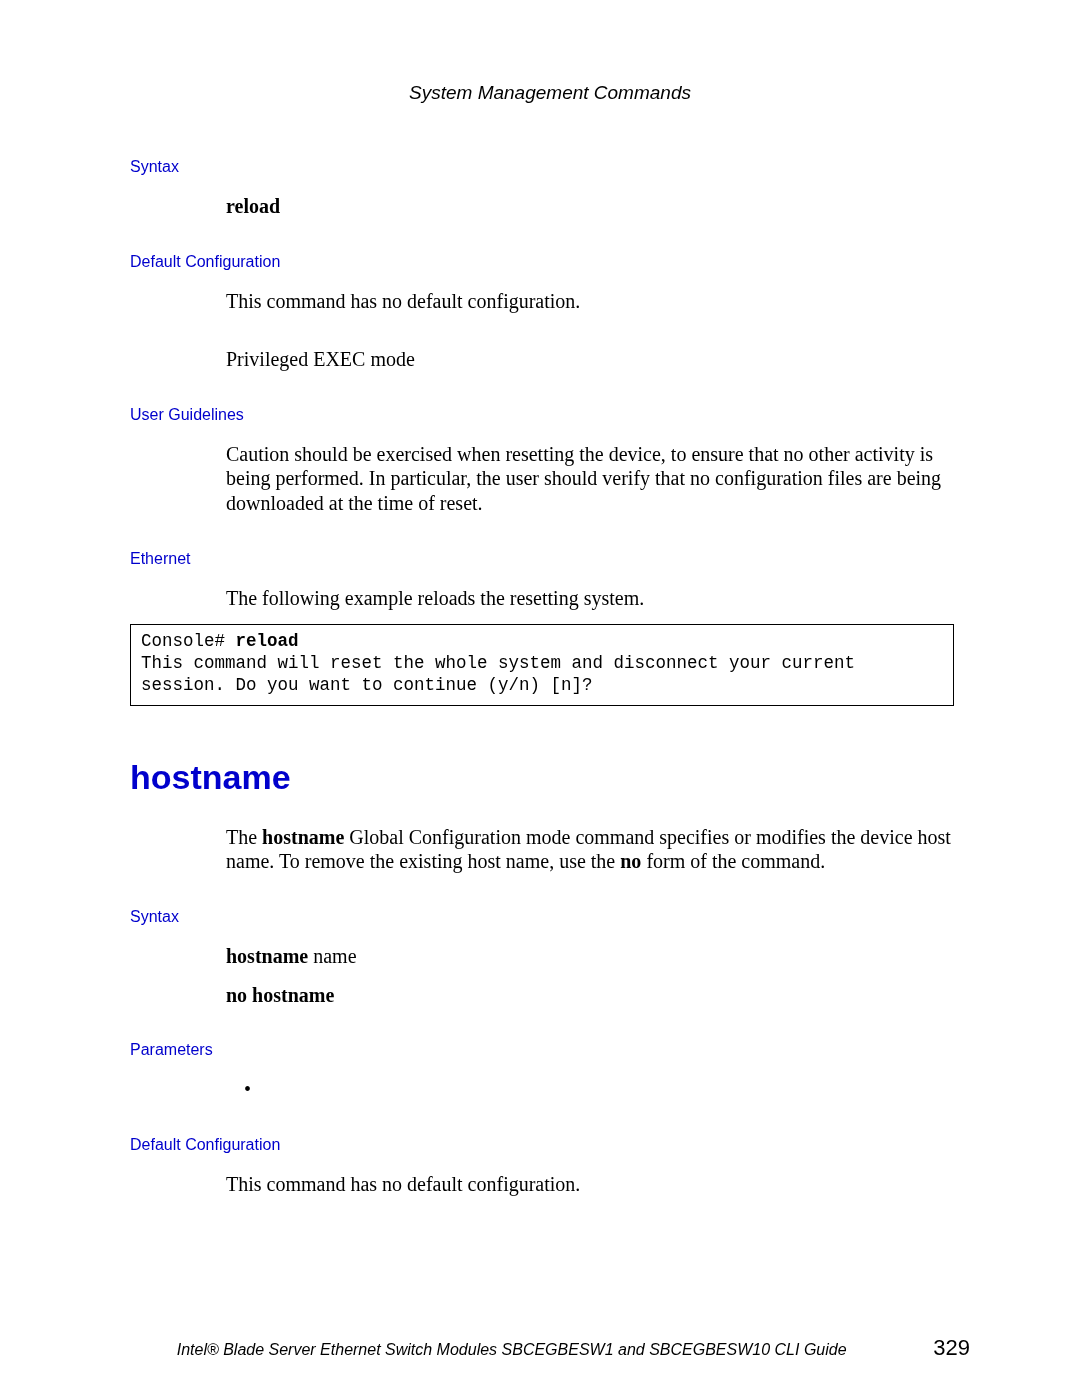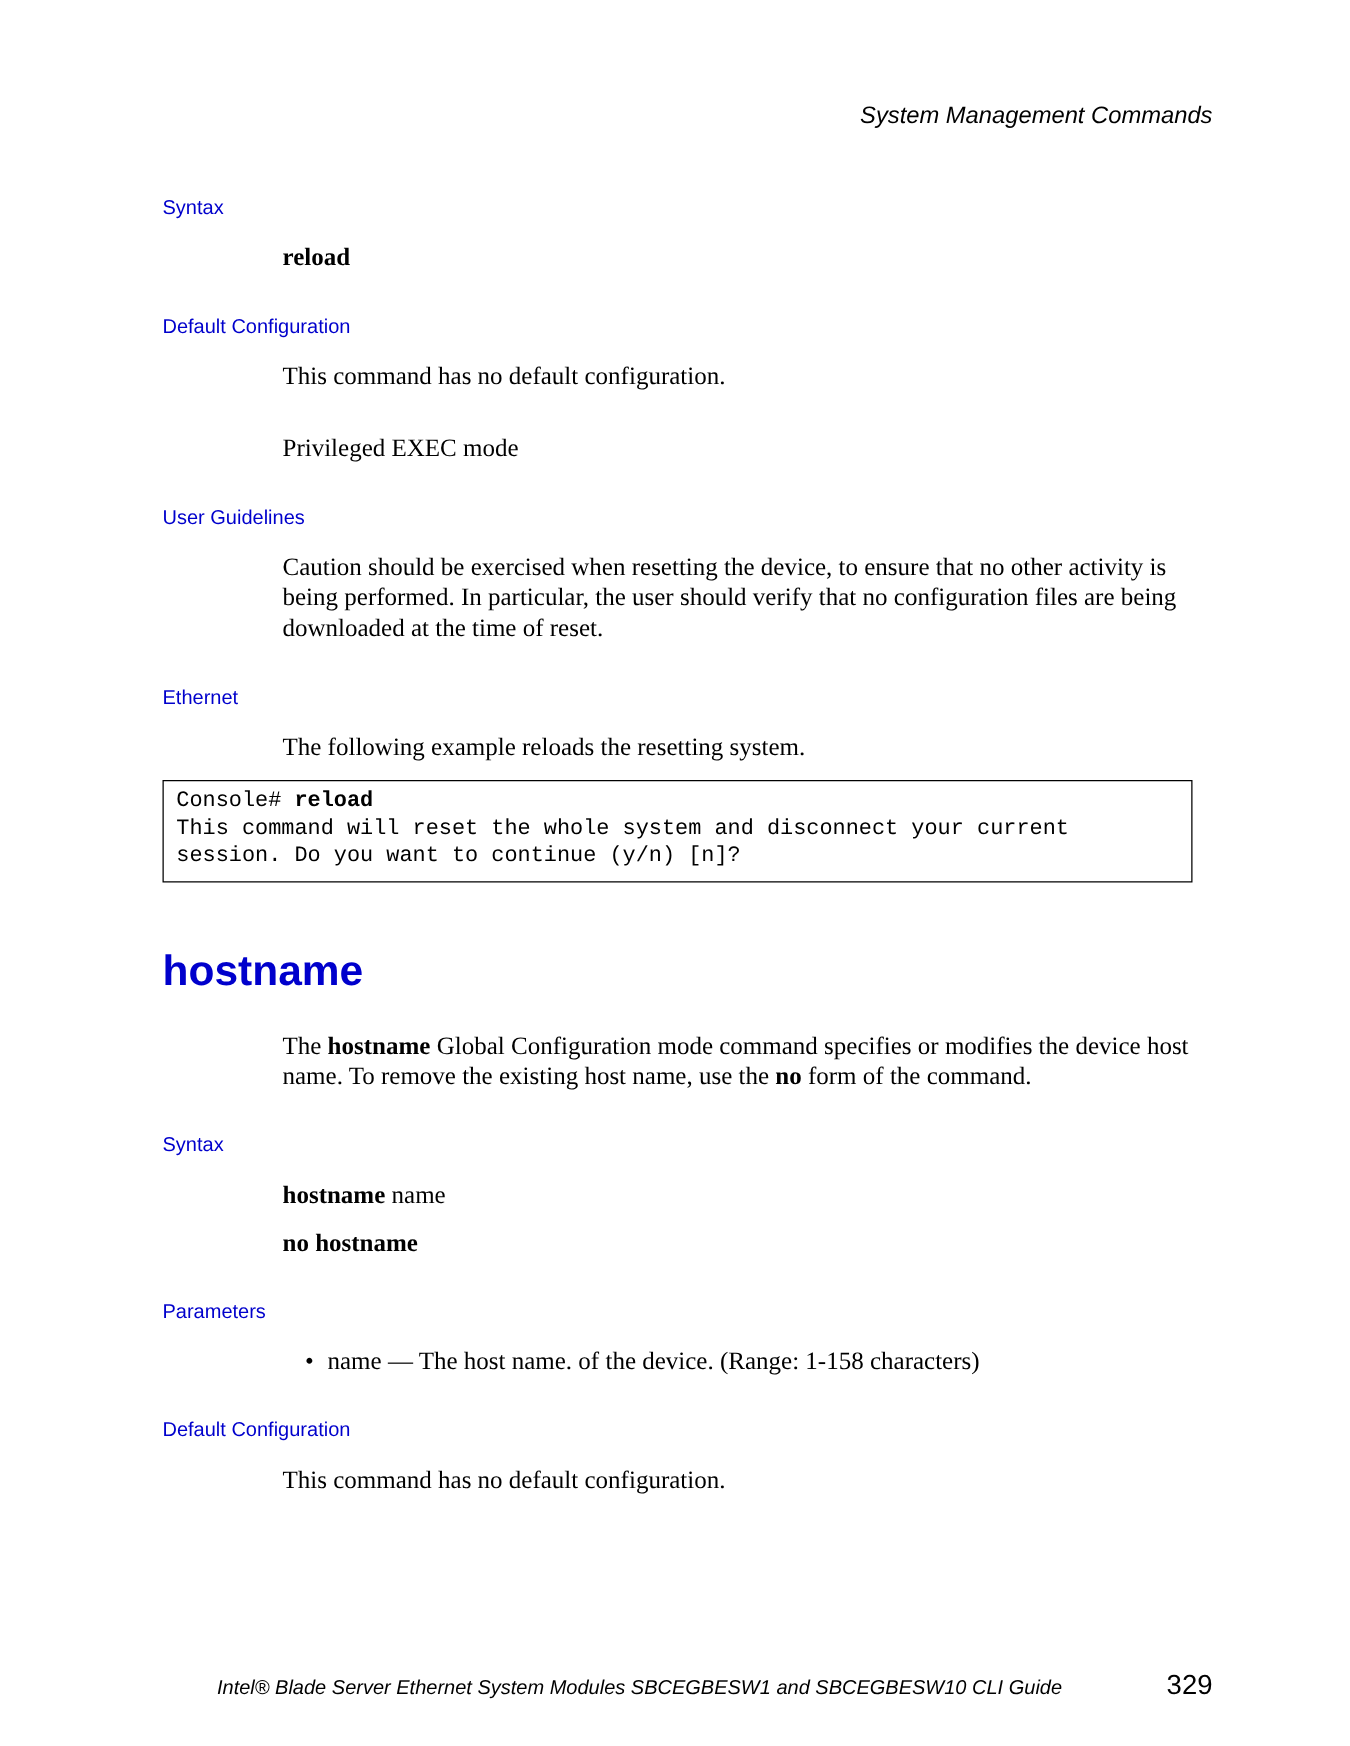--- a/index.html
+++ b/index.html
@@ -13,21 +13,21 @@
     box-sizing: border-box;
     position: relative;
   }
   .page {
     padding: 82px 110px 0 130px;
   }
   .running-head {
     font-family: Arial, Helvetica, sans-serif;
     font-style: italic;
     font-size: 19px;
-    text-align: right;
+    text-align: center;
     margin-bottom: 54px;
   }
   .h2 {
     font-family: Arial, Helvetica, sans-serif;
     color: #0000cc;
     font-size: 16px;
     font-weight: 400;
     margin: 0 0 18px 0;
   }
   .h1 {
@@ -124,29 +124,26 @@
   </div>
   <div class="gap-sm"></div>
   <div class="body-block bold">no hostname</div>
 
   <div class="gap-lg"></div>
 
   <div class="h2">Parameters</div>
   <div class="body-block">
     <div class="bullet-row">
       <div class="bullet-dot">•</div>
-      <div>
-        <span class="ital">name</span><span> — The host name. of the device. (Range: 1-158 characters)</span>
-      </div>
     </div>
   </div>
 
   <div class="gap-lg"></div>
 
   <div class="h2">Default Configuration</div>
   <div class="body-block">This command has no default configuration.</div>
 
 </div>
 
 <div class="footer">
-  <div class="title">Intel® Blade Server Ethernet System Modules SBCEGBESW1 and SBCEGBESW10 CLI Guide</div>
+  <div class="title">Intel® Blade Server Ethernet Switch Modules SBCEGBESW1 and SBCEGBESW10 CLI Guide</div>
   <div class="num">329</div>
 </div>
 
 </body></html>

